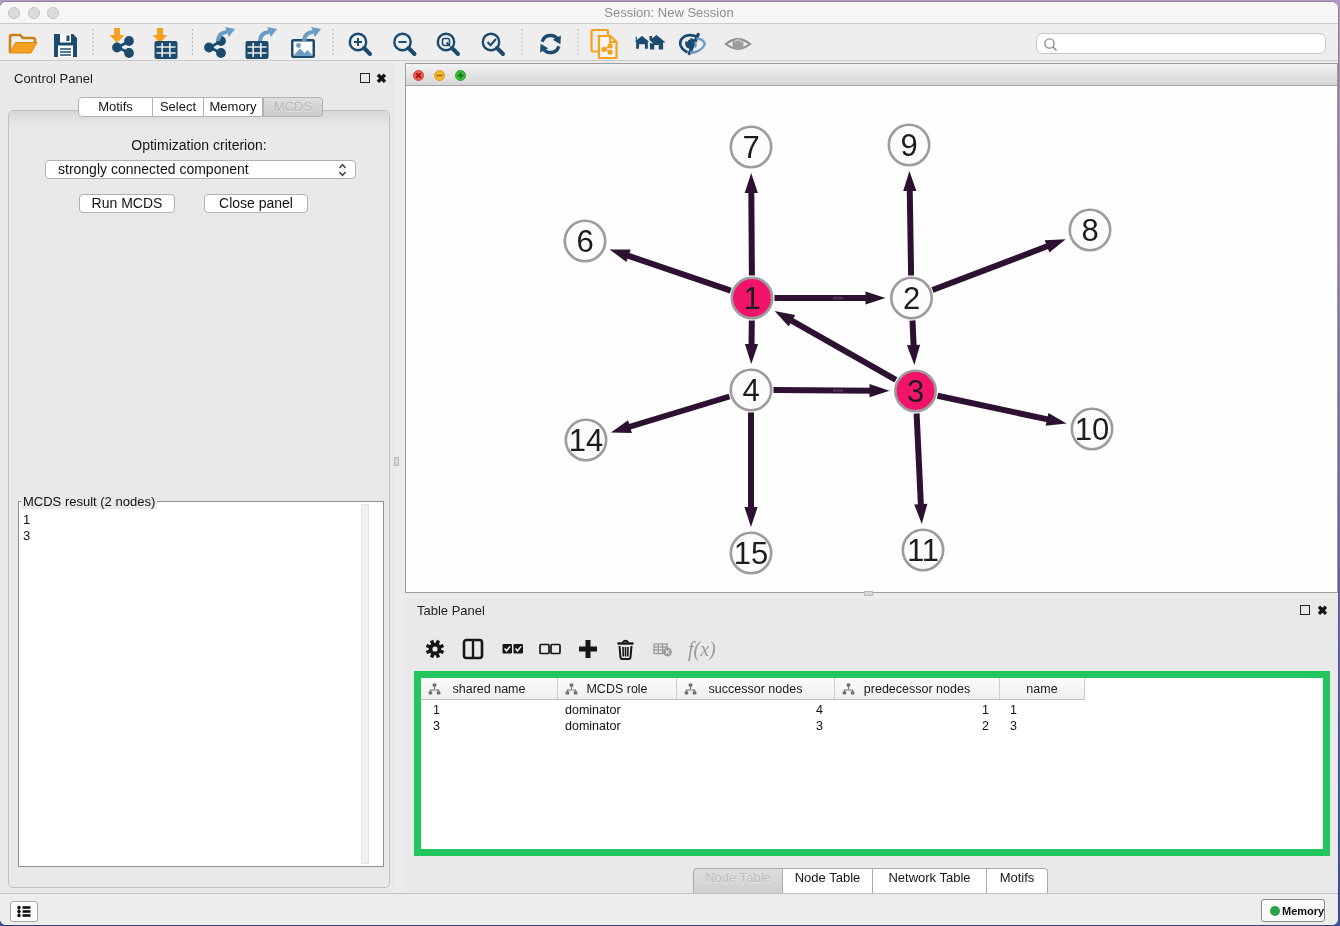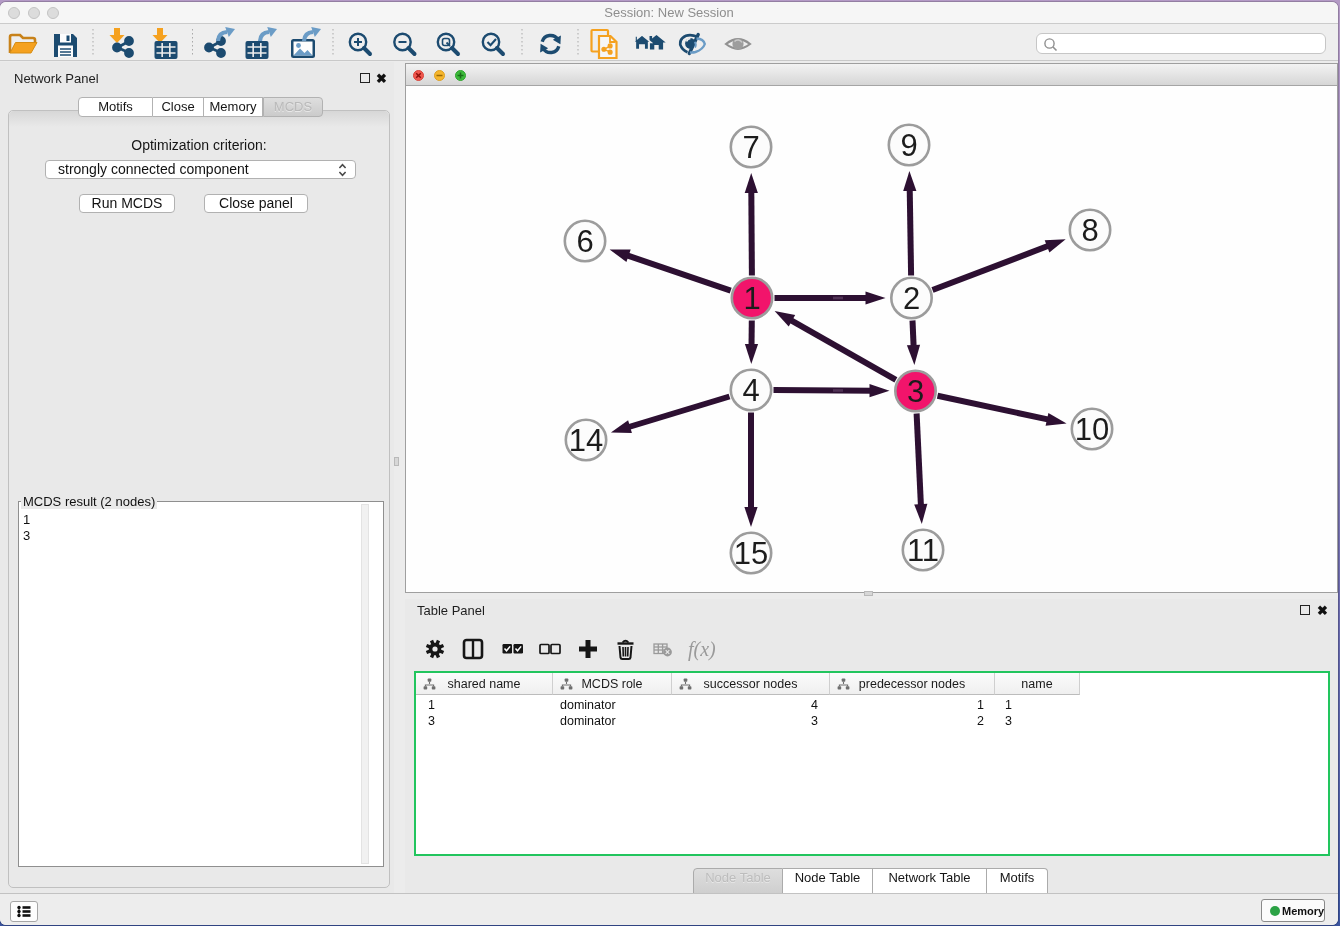--- a/index.html
+++ b/index.html
@@ -31,21 +31,21 @@
 #resScroll { position:absolute; right:14px; top:2px; width:8px; height:360px; background:#f1f1f1; border:1px solid #e3e3e3; }
 
 #frame { position:absolute; left:405px; top:61px; width:933px; height:530px; border:1px solid #9f9f9f; background:#fefefe; }
 #ftitle { position:absolute; left:0; top:0; width:100%; height:22px; background:linear-gradient(#f3f3f3,#d6d6d6); border-bottom:1px solid #a5a5a5; }
 #ftext { position:absolute; left:0; top:4px; width:100%; text-align:center; font-size:13px; color:#151515; letter-spacing:0.7px; font-weight:bold; }
 .lamp { position:absolute; top:5.5px; width:11px; height:11px; border-radius:50%; }
 #graph { position:absolute; left:0; top:23px; }
 
 #tpanel { position:absolute; left:405px; top:597px; width:933px; height:294px; background:#e9e9e9; }
 #tpTitle { position:absolute; left:12px; top:4px; font-size:13px; color:#1e1e1e; }
-#tablebox { position:absolute; left:9px; top:72px; width:916px; height:185px; background:#fff; border:2px solid #22c55e; }
+#tablebox { position:absolute; left:9px; top:72px; width:916px; height:185px; background:#fff; border:7px solid #22c55e; }
 .hcell { position:absolute; top:0; height:22px; background:linear-gradient(#fbfbfb,#efefef); border-right:1px solid #cfcfcf; border-bottom:1px solid #bcbcbc; font-size:12.5px; color:#1a1a1a; }
 .hlabel { position:absolute; top:4px; width:100%; text-align:center; }
 .rcell { position:absolute; font-size:12.5px; color:#111; height:16px; line-height:16px; }
 .btabseg { position:absolute; height:32px; background:#fff; border:1px solid #ababab; font-size:13px; color:#151515; text-align:center; line-height:18px; }
 
 #statusbar { position:absolute; left:0; top:891px; width:100%; height:32px; background:#ededed; border-top:1px solid #c2c2c2; }
 #listbtn { position:absolute; left:10px; top:7px; width:28px; height:21px; background:#fdfdfd; border:1px solid #a6a6a6; border-radius:3px; }
 #membtn { position:absolute; right:13px; top:5px; width:64px; height:23px; background:#fbfbfb; border:1px solid #8a8a8a; border-radius:3px; font-size:11.5px; color:#111;font-weight:bold; }
 </style>
 </head>
@@ -164,25 +164,25 @@
     <line x1="578" y1="5" x2="578" y2="33" stroke="#a9a9a9" stroke-width="1" stroke-dasharray="1.5 2.5"></line>
     </svg>
     <div id="searchbox">
         <svg width="16" height="16" viewBox="0 0 16 16" style="position:absolute;left:6px;top:2.5px;">
           <circle cx="6.5" cy="6.5" r="4.6" fill="none" stroke="#8f8f8f" stroke-width="1.4"></circle>
           <line x1="10" y1="10" x2="13.5" y2="13.5" stroke="#8f8f8f" stroke-width="1.6"></line>
         </svg>
       </div>
   </div>
   <div id="cpanel">
-    <div id="cpTitle">Network Panel</div>
+    <div id="cpTitle">Control Panel</div>
     <div class="floatIcon" style="left:360px; top:11px;"></div>
     <div class="xIcon" style="left:376px; top:9px;">✖</div>
     <div class="tabseg" style="left:78px; top:35px; width:75px; border-radius:4px 0 0 4px;">Motifs</div>
-    <div class="tabseg" style="left:153px; top:35px; width:51px; border-left:none;">Close</div>
+    <div class="tabseg" style="left:153px; top:35px; width:51px; border-left:none;">Select</div>
     <div class="tabseg" style="left:204px; top:35px; width:59px; border-left:none;">Memory</div>
     <div class="tabseg" style="left:263px; top:35px; width:60px; border-radius:0 4px 4px 0; background:linear-gradient(#dedede,#cbcbcb); color:#b9b9b9; text-shadow:0 1px 0 #e8e8e8;">MCDS</div>
     <div id="cpPane">
       <div class="band"></div>
       <div id="combo">strongly connected component
         <svg width="9" height="14" style="position:absolute; right:8px; top:2px;" viewBox="0 0 9 14">
           <path d="M1.4 5 L4.5 1.6 L7.6 5" fill="none" stroke="#4a4a4a" stroke-width="1.6"></path>
           <path d="M1.4 9 L4.5 12.4 L7.6 9" fill="none" stroke="#4a4a4a" stroke-width="1.6"></path>
         </svg>
       </div>

